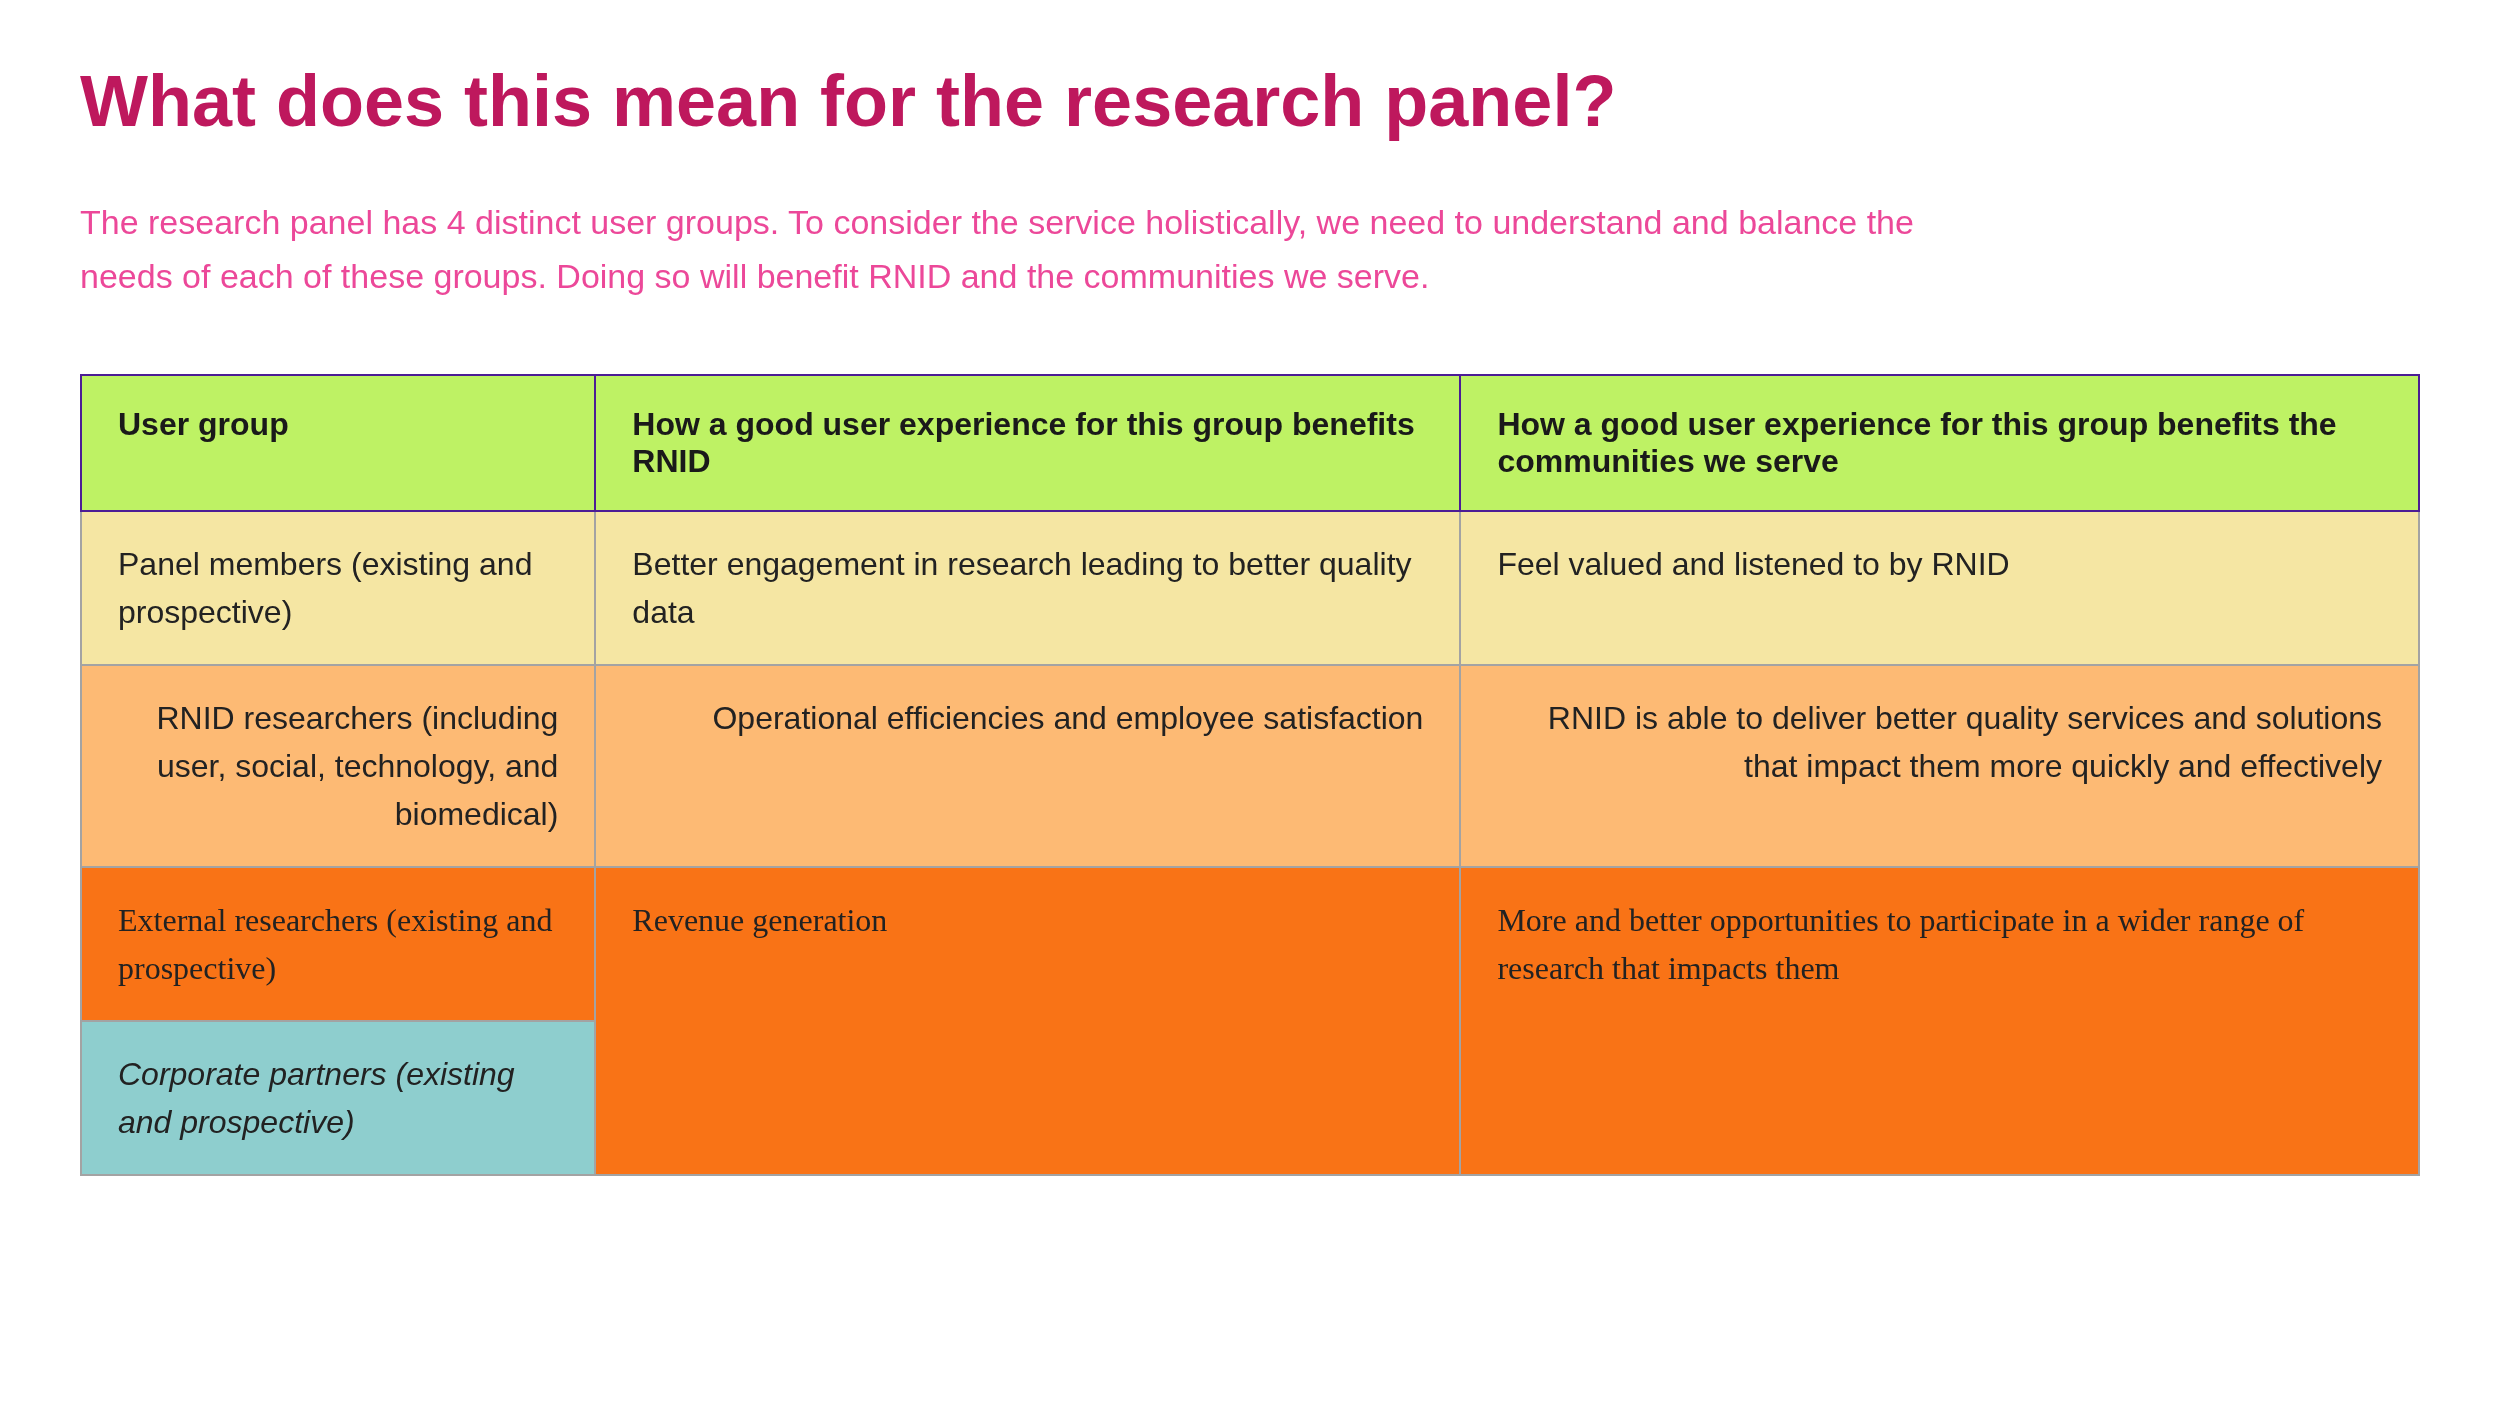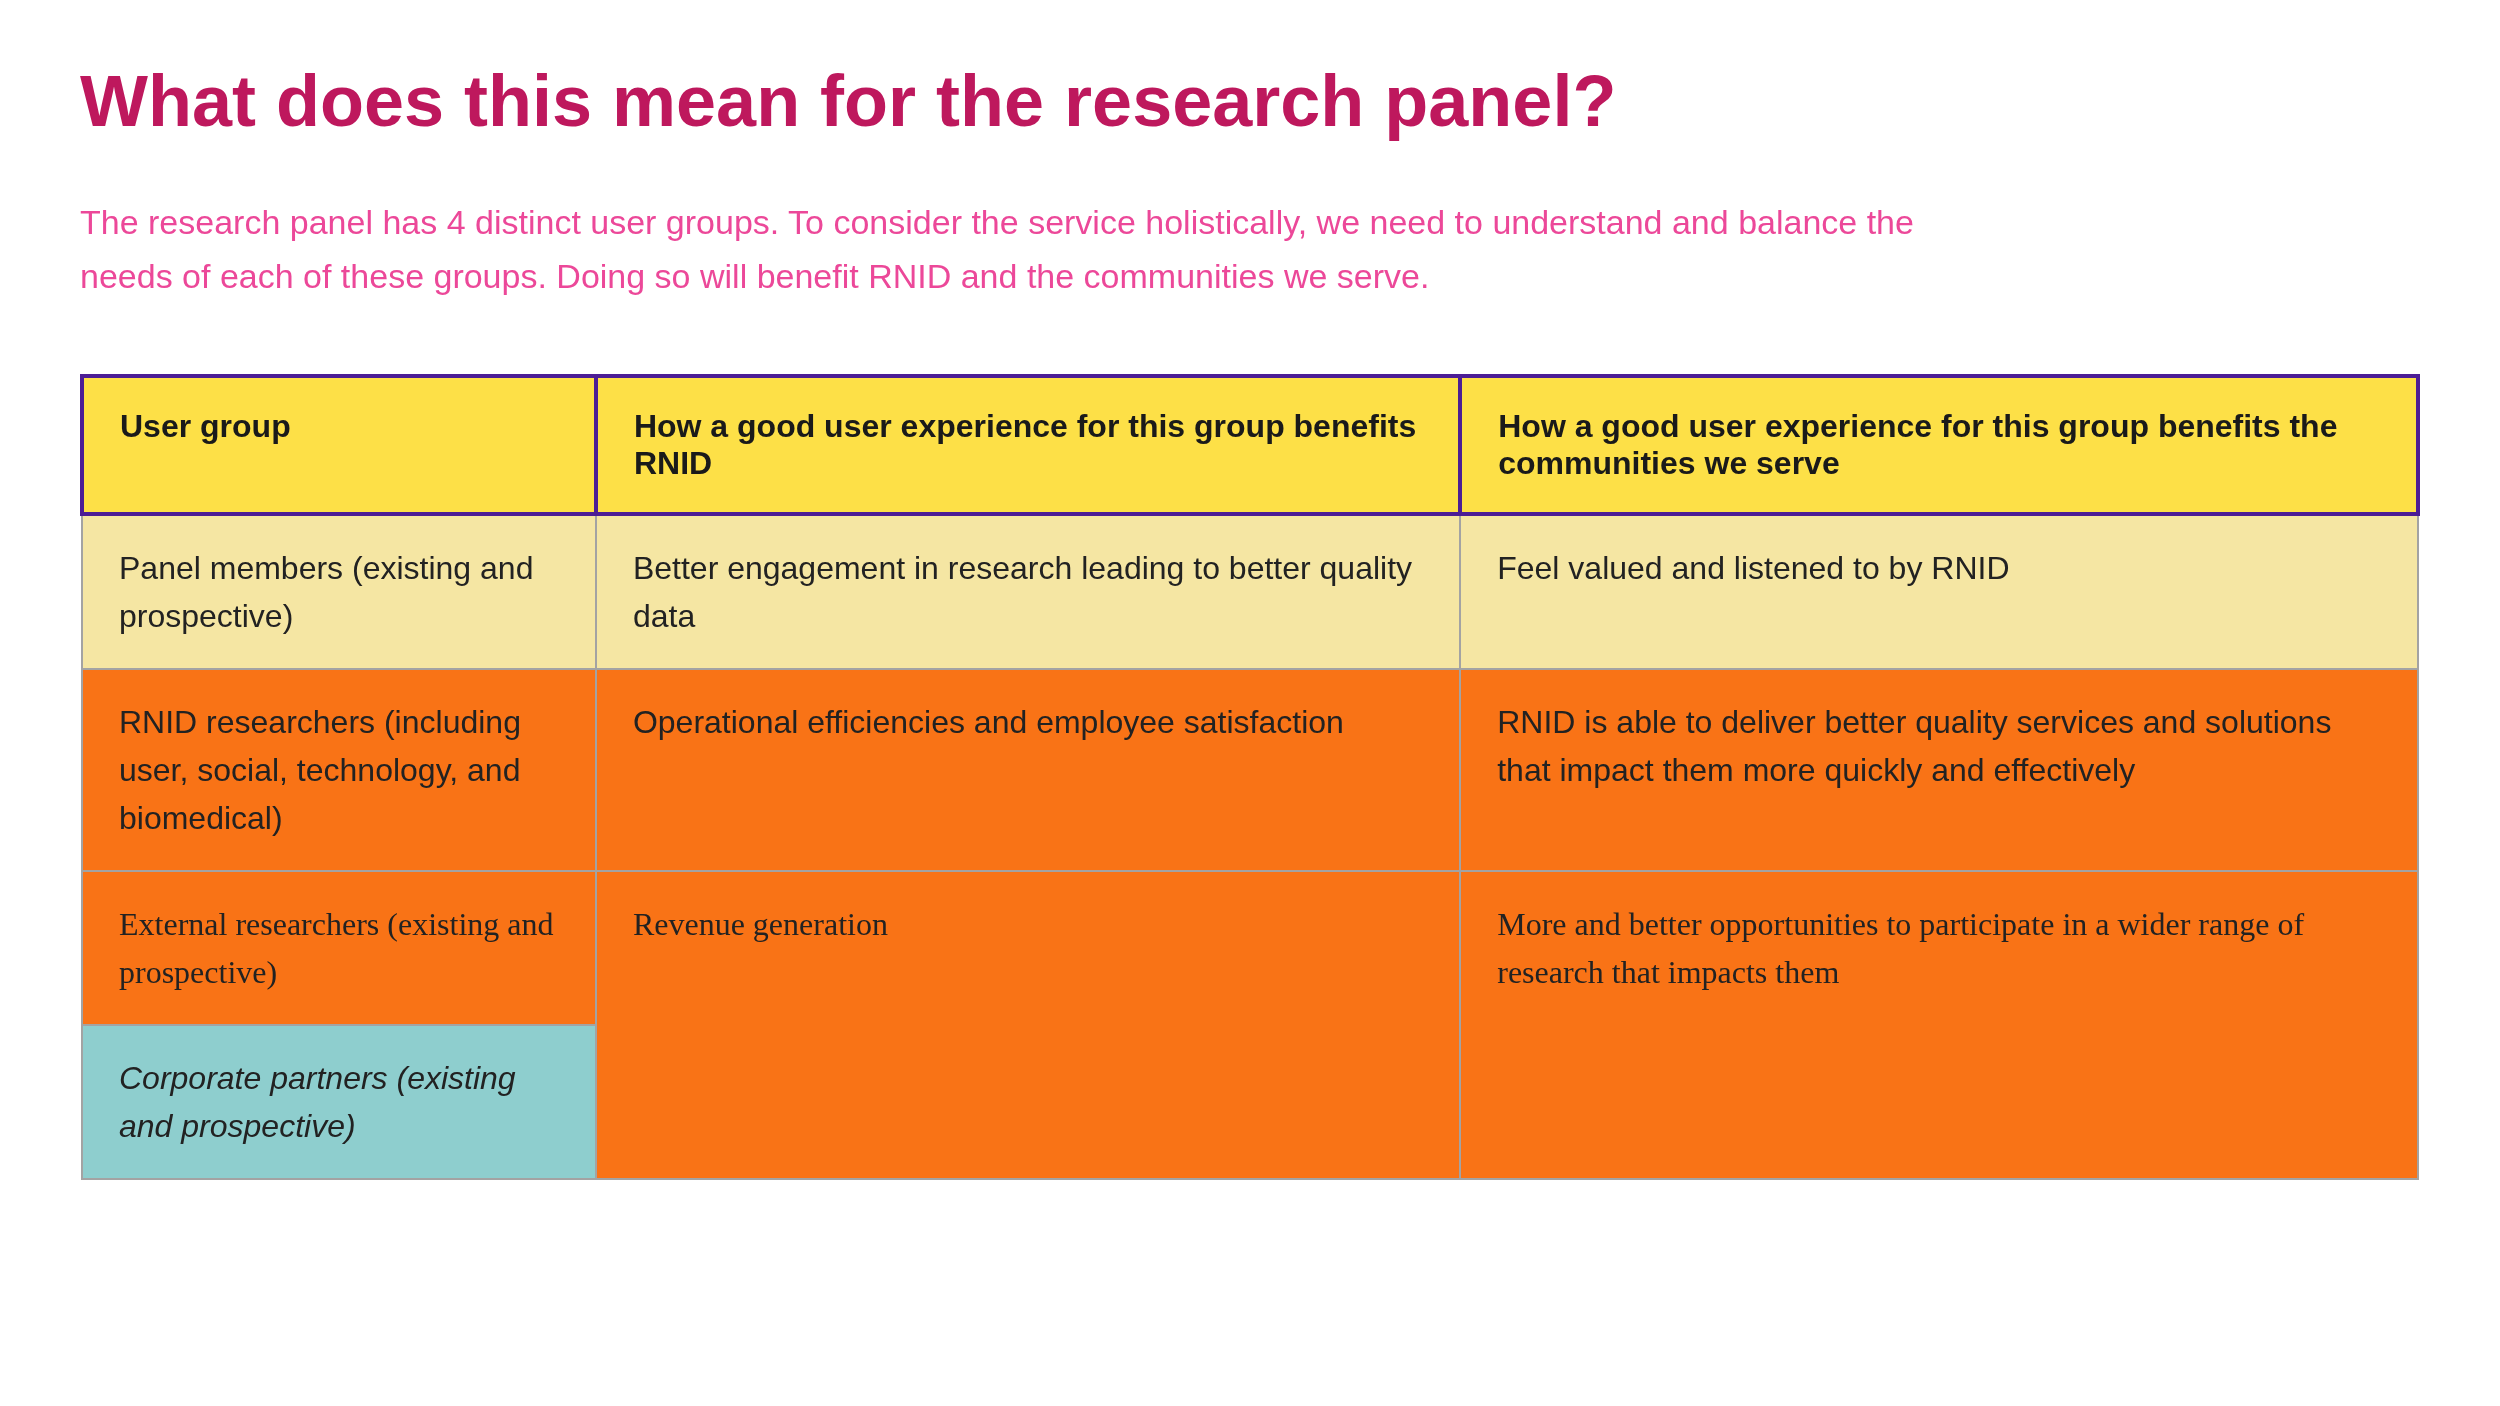--- a/index.html
+++ b/index.html
@@ -33,48 +33,49 @@
       margin-bottom: 70px;
     }
 
     table {
       width: 100%;
       border-collapse: collapse;
       font-size: 32px;
     }
 
     thead tr th {
-      background-color: #fde047;
+      background-color: #bef264;
       color: #1a1a1a;
       font-weight: 700;
       padding: 30px 36px;
       text-align: left;
       vertical-align: top;
-      border: 4px solid #4c1d95;
+      border: 2px solid #4c1d95;
     }
 
     
     col.col1 { width: 22%; }
     col.col2 { width: 37%; }
     col.col3 { width: 41%; }
 
     tbody tr td {
       padding: 28px 36px;
       vertical-align: top;
       border: 2px solid #a3a3a3;
       line-height: 1.5;
     }
 
     
     tr.row-yellow td {
       background-color: #f5e6a3;
     }
 
     tr.row-pink td {
-      background-color: #f97316;
+      background-color: #fdba74;
+      text-align: right;
     }
 
     tr.row-teal td {
       background-color: #f97316;
       font-family: Liberation Serif, serif;
     }
 
     tr.row-teal-light td {
       background-color: #8ecece;
       font-style: italic;

